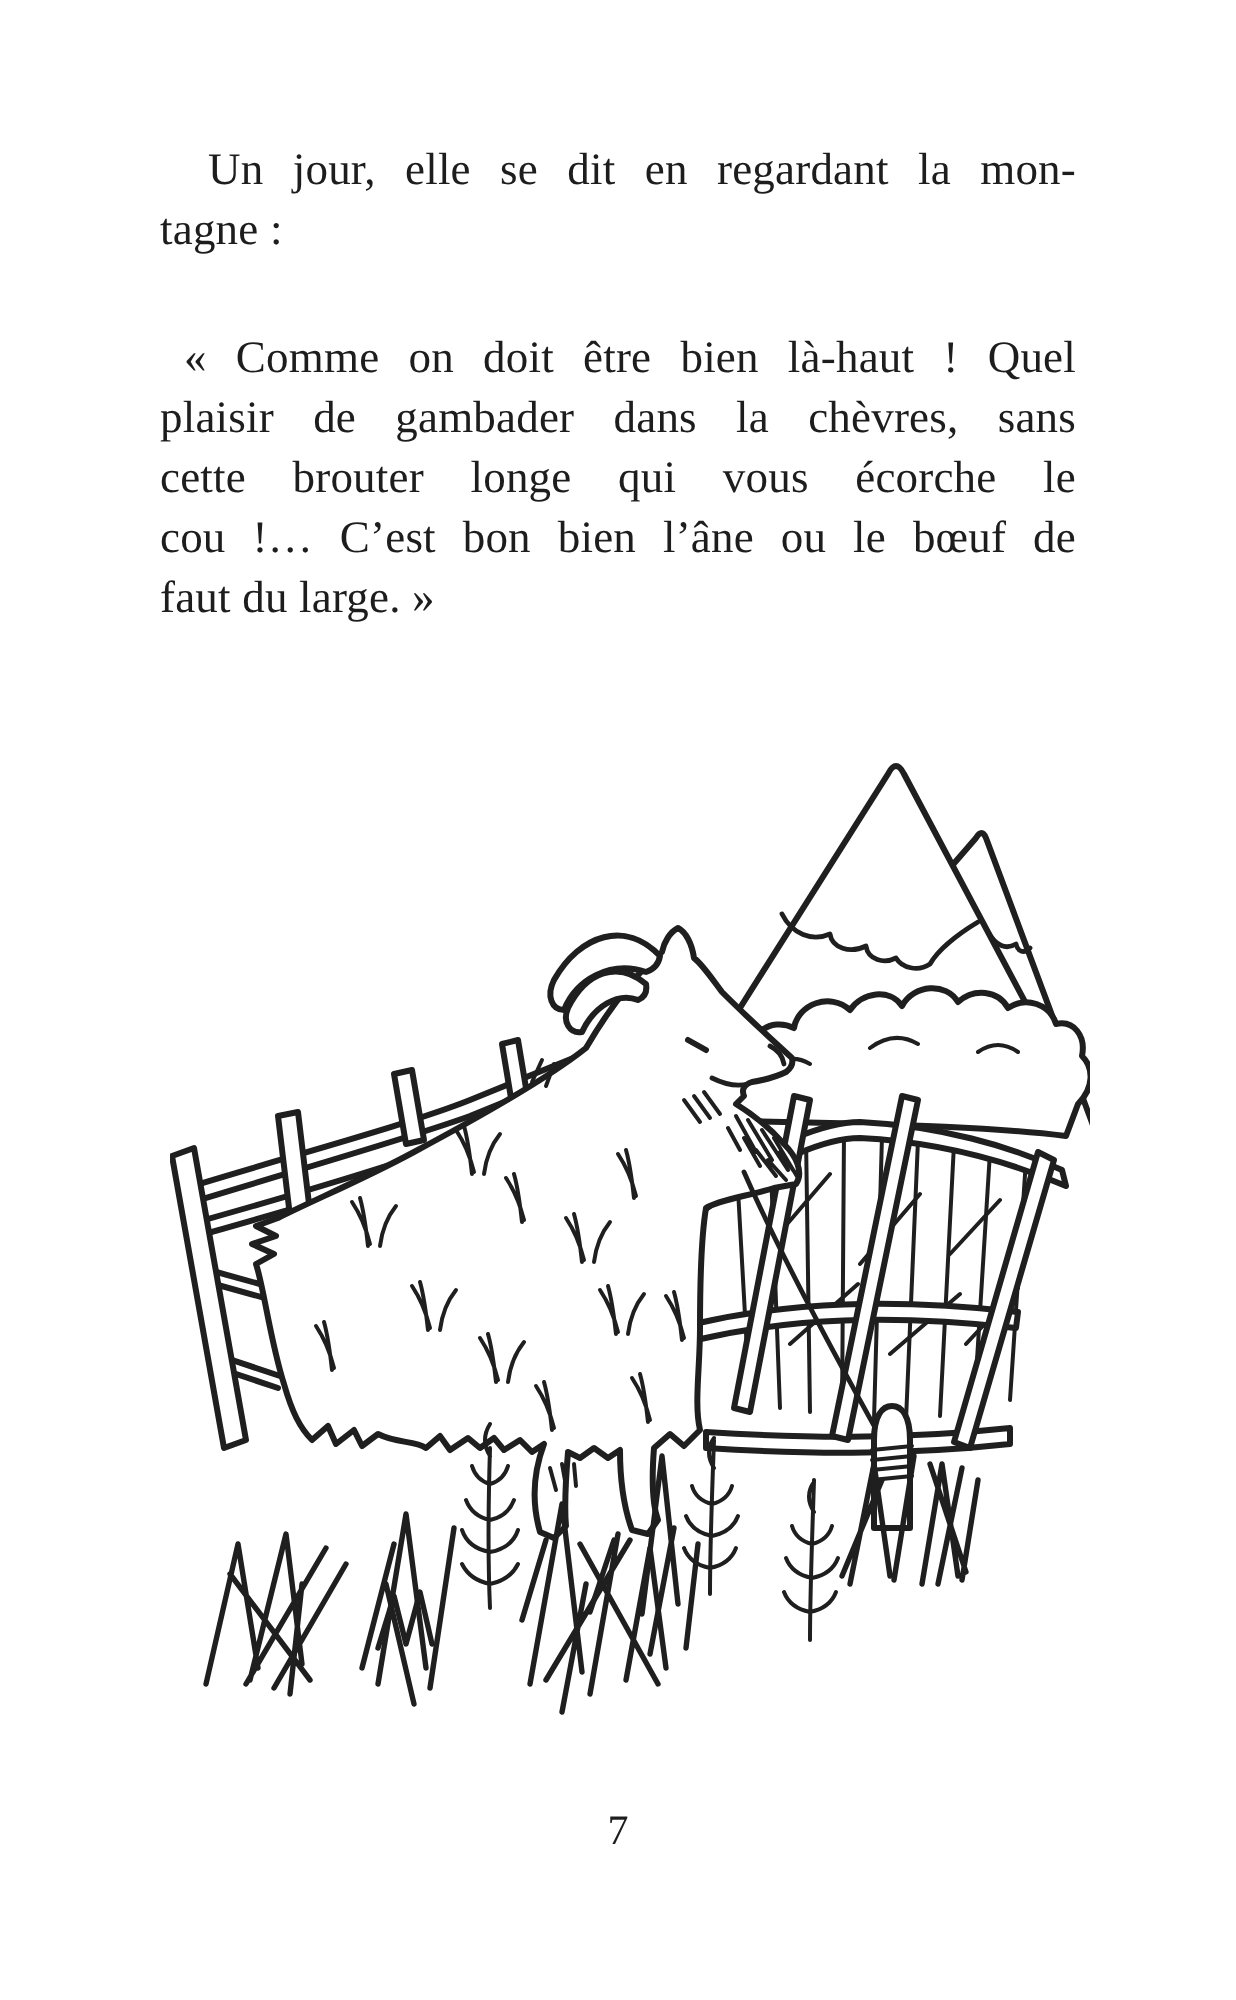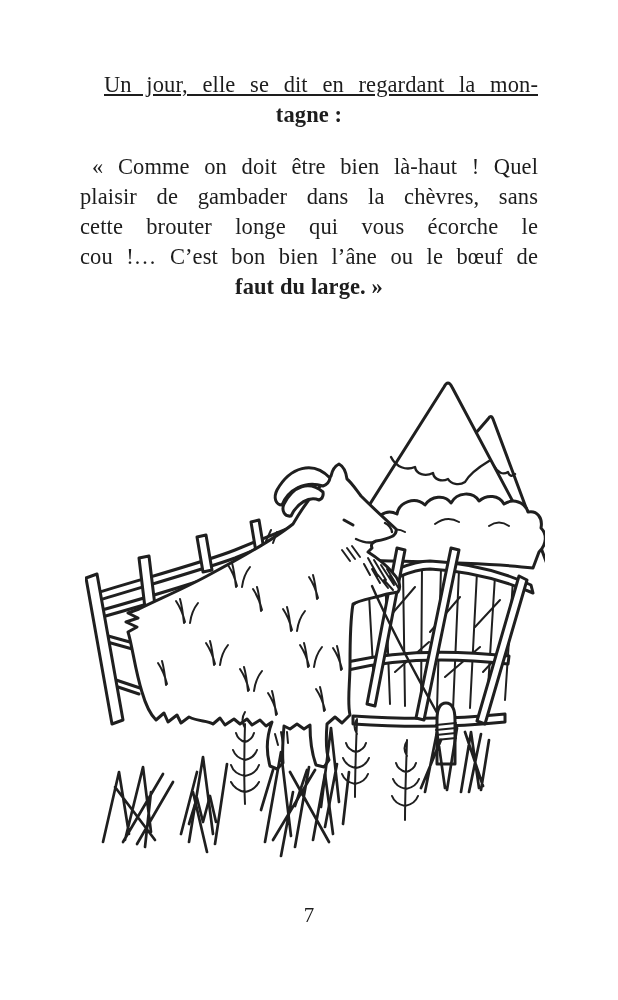--- a/index.html
+++ b/index.html
@@ -2,24 +2,24 @@
 <html><head>
 <meta charset="utf-8">
 <style>
   html,body { margin:0; padding:0; background:#ffffff; }
   .page {
     position:relative; width:618px; height:1000px; background:#ffffff;
     font-family:"Liberation Serif", serif; color:#1d1d1d; overflow:hidden;
   }
   .textblock { position:absolute; left:80px; top:70px; width:458px;
     font-size:22.5px; line-height:30px; letter-spacing:0.1px; }
-  .para2 { margin-top:22px; }
+  .para2 { margin-top:34px; }
   .jline { text-align:justify; text-align-last:justify; }
-  .lline { text-align:center;font-weight:bold; }
-  .indent1 { text-indent:24px;text-decoration:underline; }
+  .lline { text-align:left; }
+  .indent1 { text-indent:24px; }
   .indent2 { text-indent:12px; }
   .illus { position:absolute; left:85px; top:372px; width:460px; height:500px; }
   .illus svg { display:block; width:100%; height:100%; }
   .pagenum { position:absolute; left:80px; top:903px; width:458px;
     text-align:center; font-size:21px; }
   
   .ink  { stroke:#1f1f1f; fill:none; stroke-width:3; stroke-linecap:round; stroke-linejoin:round; }
   .fw   { fill:#ffffff; }
   .fwn  { fill:#ffffff; stroke:none; }
   .thin { stroke-width:2; }

